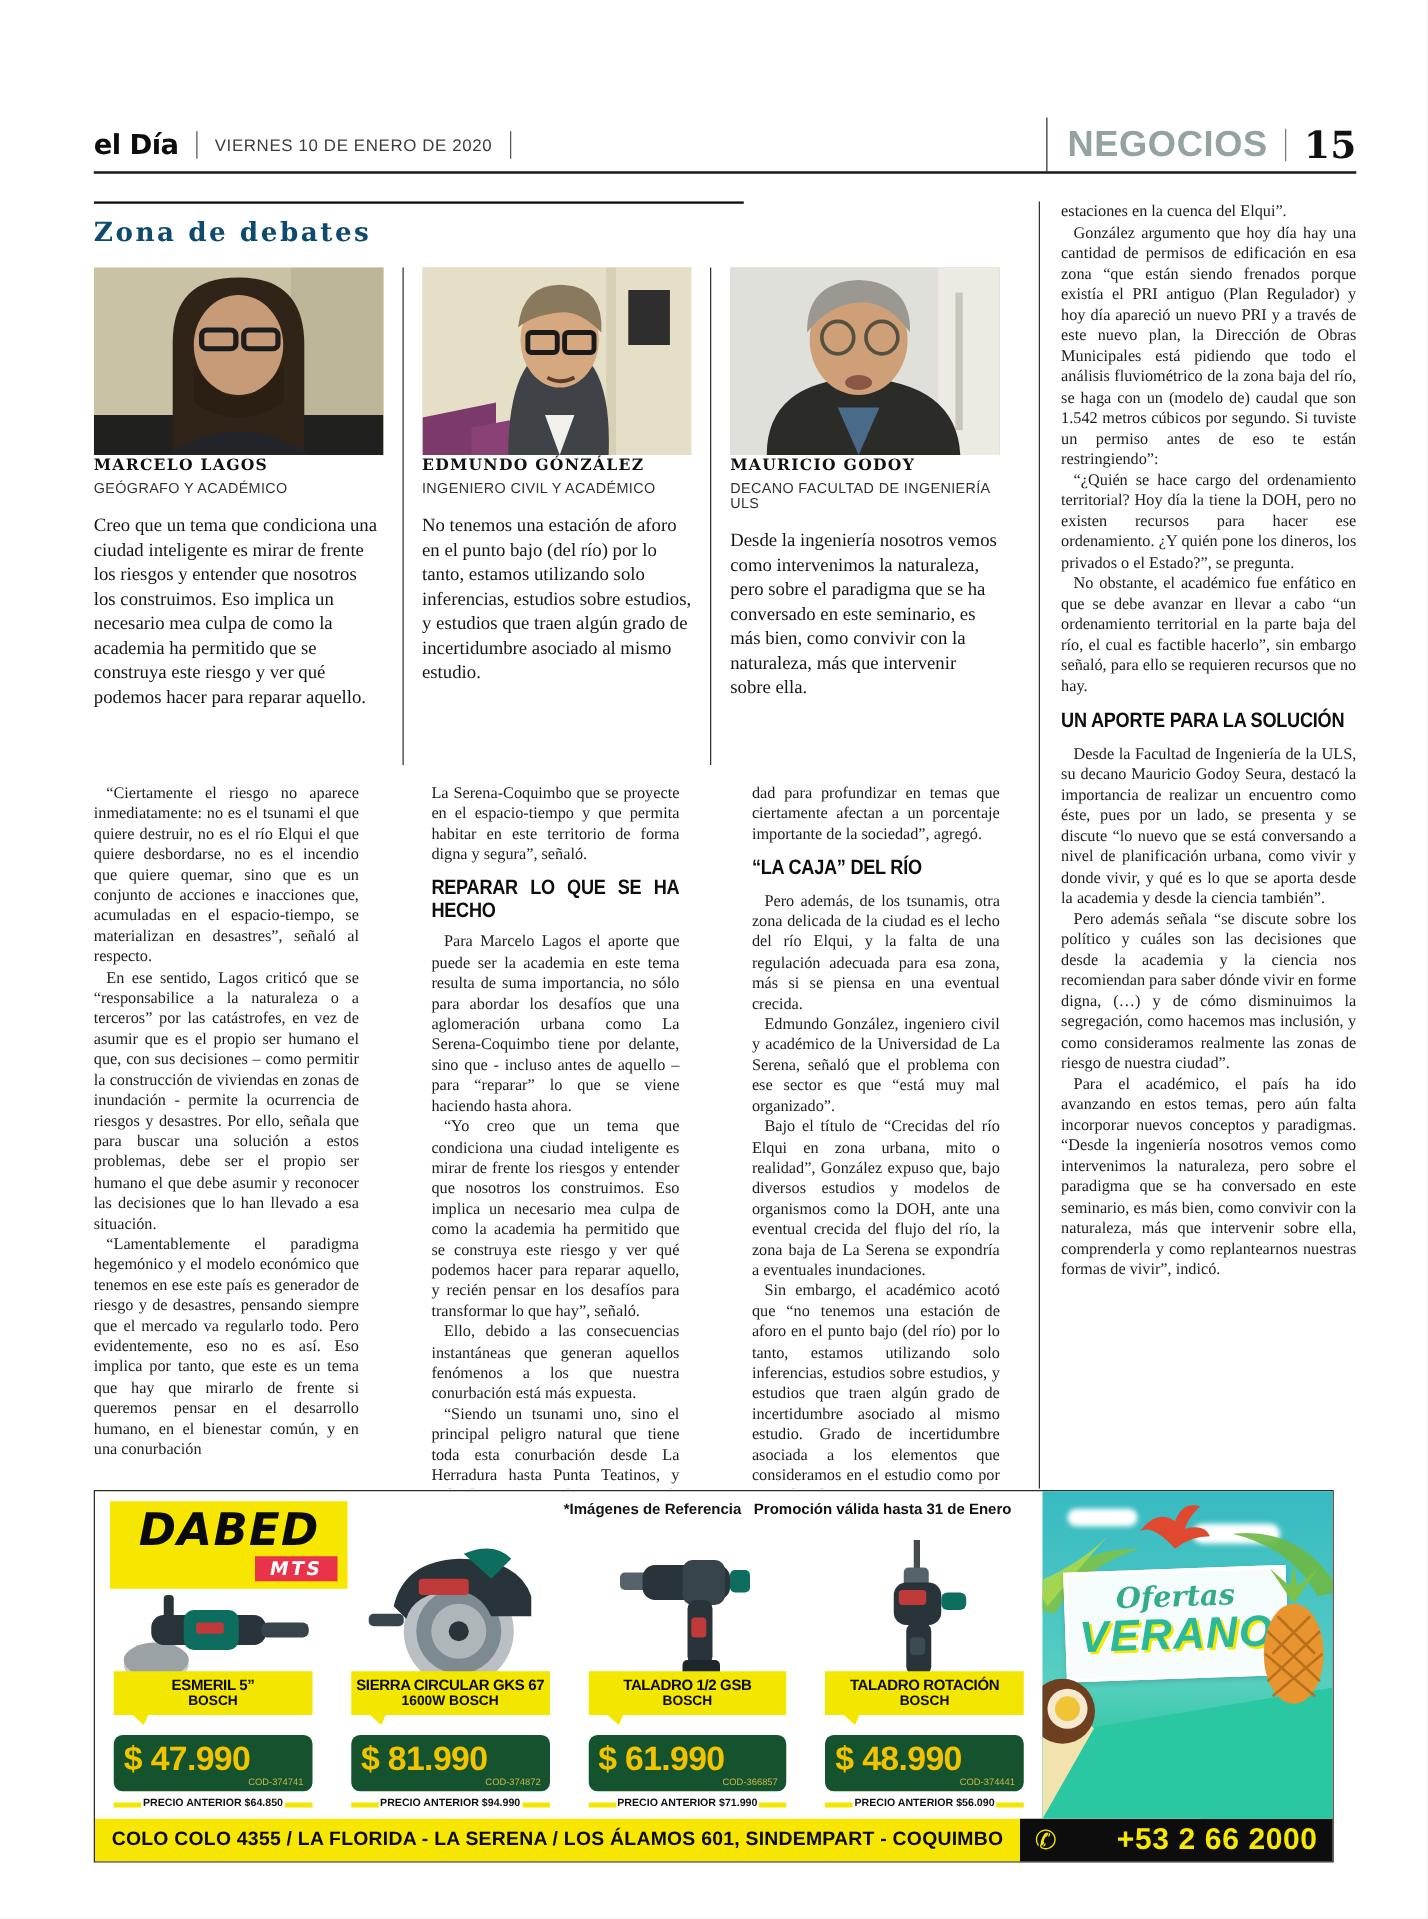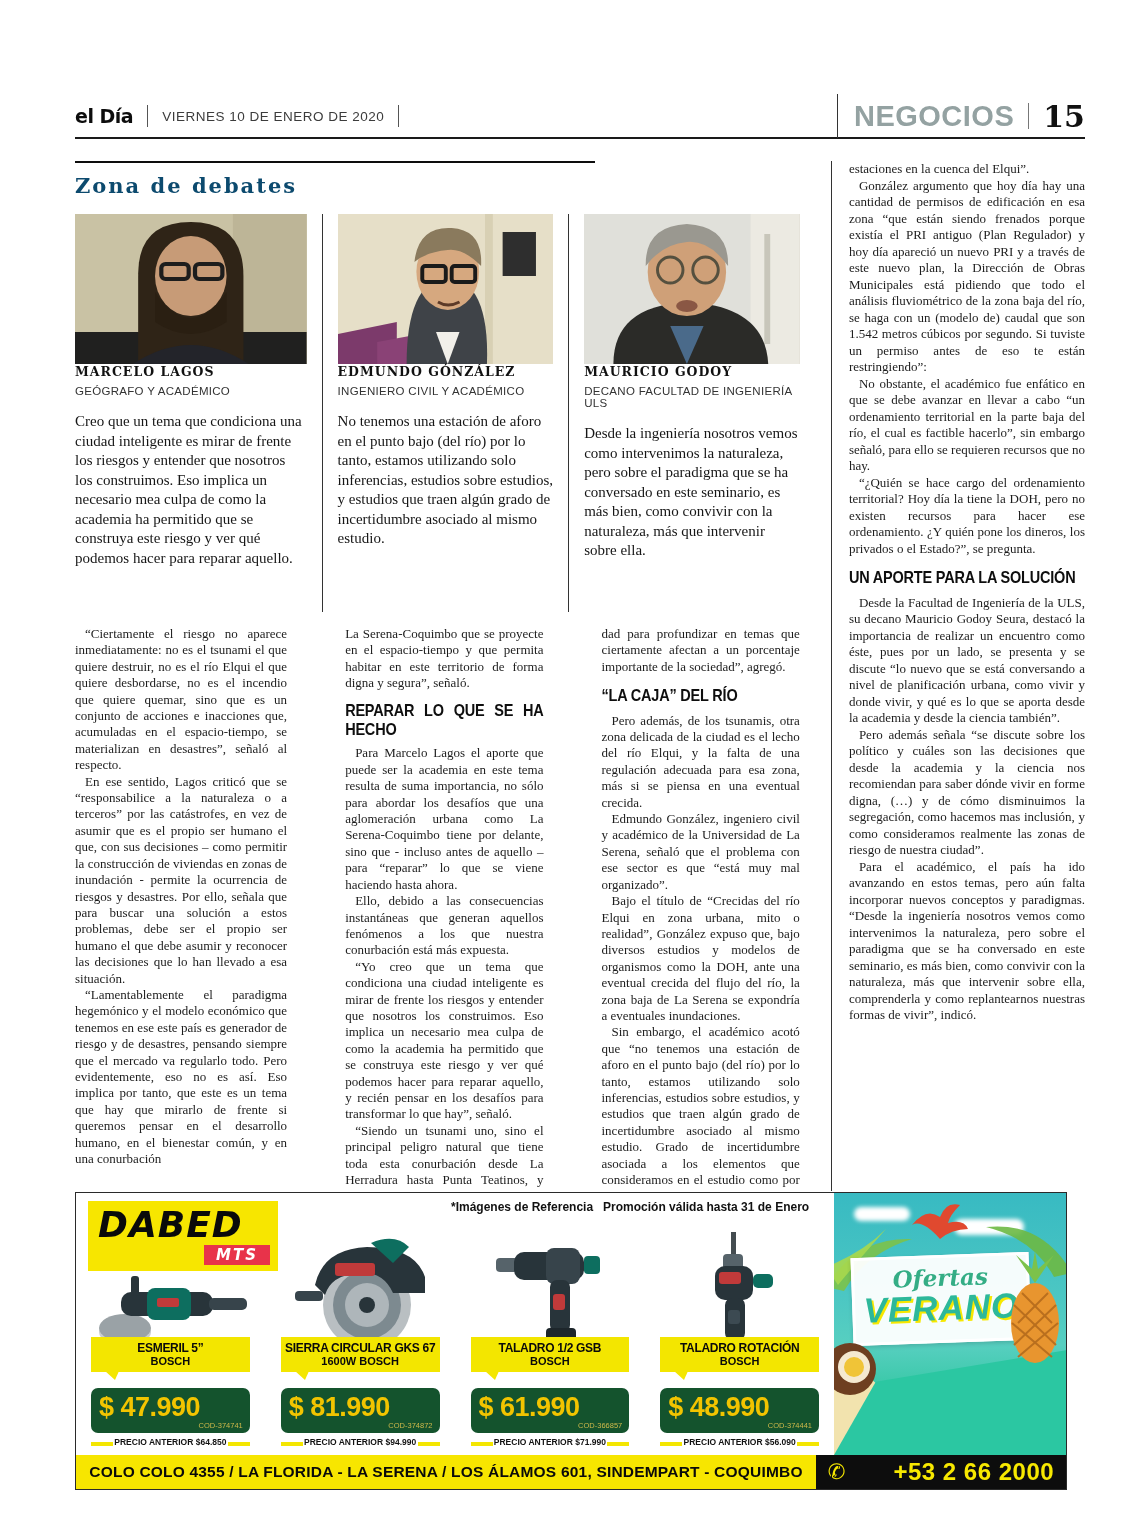--- a/index.html
+++ b/index.html
@@ -10,21 +10,21 @@
     overflow:hidden;
   }
   .inner { position:absolute; left:75px; top:0; width:1010px; }
 
   
   .header {
     margin-top:95px; height:44px; border-bottom:2px solid #1a1a1a;
     display:flex; align-items:center;
   }
   .hdr-left { display:flex; align-items:center; flex:1; }
-  .logo { font-family:"DejaVu Sans", sans-serif; font-weight:bold; font-size:19px; letter-spacing:-0.5px; color:#0d0d0d; }
+  .logo { font-family:"DejaVu Sans", sans-serif; font-weight:bold; font-size:22px; letter-spacing:-0.5px; color:#0d0d0d; }
   .hdr-sep { width:1px; height:22px; background:#555; margin:0 14px; }
   .date { font-family:"Liberation Sans", sans-serif; font-size:13.5px; letter-spacing:0.5px; color:#3c3c3c; }
   .hdr-right { display:flex; align-items:center; border-left:1.5px solid #333; padding-left:16px; height:44px; }
   .section-label { font-family:"Liberation Sans", sans-serif; font-weight:bold; font-size:29px; letter-spacing:0.5px; color:#94a2a2; }
   .pagenum-sep { width:1px; height:26px; background:#777; margin:0 14px; }
   .page-number { font-family:"DejaVu Serif", serif; font-weight:bold; font-size:30px; color:#111; }
 
   
   .content { display:flex; margin-top:22px; height:1030px; overflow:hidden; }
   .left-block { width:752px; }
@@ -59,21 +59,21 @@
   }
 
   
   .ad { position:absolute; left:75px; top:1192px; width:992px; height:298px; border:1px solid #2a2a2a; background:#fff; display:flex; flex-direction:column; }
   .ad-main { flex:1; display:flex; position:relative; }
   .ad-left { flex:1; position:relative; }
   .ad-note {
     position:absolute; top:7px; left:375px; font-family:"Liberation Sans", sans-serif;
     font-weight:bold; font-size:12px; color:#111; white-space:pre;
   }
-  .brand-box { position:absolute; top:8px; left:12px; width:190px; height:70px; background:#f7e600; padding:4px 10px 0; }
+  .brand-box { position:absolute; top:8px; left:12px; width:190px; height:70px; background:#f7e600; padding:4px 23px 0; }
   .brand-name { font-family:"DejaVu Sans", sans-serif; font-weight:bold; font-style:italic; font-size:36px; letter-spacing:1px; color:#0a0a0a; line-height:40px; }
   .brand-sub { position:absolute; right:8px; bottom:6px; background:#e8334a; color:#fff; font-family:"DejaVu Sans", sans-serif; font-weight:bold; font-style:italic; font-size:15px; padding:1px 12px; letter-spacing:2px; }
   .tools { position:absolute; left:0; right:0; top:30px; height:130px; display:flex; align-items:flex-end; }
   .tool { flex:1; display:flex; justify-content:center; align-items:flex-end; }
   .tool svg { display:block; }
   .prices { position:absolute; left:6px; right:6px; bottom:8px; display:flex;gap:13px; }
   .price-card { flex:1; margin:0 9px; }
   .bubble { position:relative; background:#f3e600; text-align:center; padding:4px 4px 5px; }
   .bubble:after { content:""; position:absolute; left:14px; bottom:-8px; border-left:10px solid transparent; border-right:4px solid transparent; border-top:9px solid #f3e600; }
   .pname { font-family:"Liberation Sans", sans-serif; font-weight:bold; font-size:12px; color:#0a0a0a; letter-spacing:-0.3px; }
@@ -194,40 +194,40 @@
         <div class="body-cols">
           <div class="bcol">
             <p class="para">“Ciertamente el riesgo no aparece inmediatamente: no es el tsunami el que quiere destruir, no es el río Elqui el que quiere desbordarse, no es el incendio que quiere quemar, sino que es un conjunto de acciones e inacciones que, acumuladas en el espacio-tiempo, se materializan en desastres”, señaló al respecto.</p>
             <p class="para">En ese sentido, Lagos criticó que se “responsabilice a la naturaleza o a terceros” por las catástrofes, en vez de asumir que es el propio ser humano el que, con sus decisiones – como permitir la construcción de viviendas en zonas de inundación - permite la ocurrencia de riesgos y desastres.  Por ello, señala que para buscar una solución a estos problemas, debe ser el propio ser humano el que debe asumir y reconocer las decisiones que lo han llevado a esa situación.</p>
             <p class="para">“Lamentablemente el paradigma hegemónico y el modelo económico que tenemos en ese este país es generador de riesgo y de desastres, pensando siempre que el mercado va regularlo todo. Pero evidentemente, eso no es así.  Eso implica por tanto, que este es un tema que hay que mirarlo de frente si queremos pensar en el desarrollo humano, en el bienestar común, y en una conurbación</p>
           </div>
           <div class="bcol">
             <p class="cont">La Serena-Coquimbo que se proyecte en el espacio-tiempo y que permita habitar en este territorio de forma digna y segura”, señaló.</p>
             <div class="subhead">REPARAR LO QUE SE HA HECHO</div>
             <p class="para">Para Marcelo Lagos el aporte que puede ser la academia en este tema resulta de suma importancia, no sólo para abordar los desafíos que una aglomeración urbana como La Serena-Coquimbo tiene por delante, sino que - incluso antes de aquello – para “reparar” lo que se viene haciendo hasta ahora.</p>
+            <p class="para">“Yo creo que un tema que condiciona una ciudad inteligente es mirar de frente los riesgos y entender que nosotros los construimos. Eso implica un necesario mea culpa de como la academia ha permitido que se construya este riesgo y ver qué podemos hacer para reparar aquello, y recién pensar en los desafíos para transformar lo que hay”, señaló.</p>
             <p class="para">Ello, debido a las consecuencias instantáneas que generan aquellos fenómenos a los que nuestra conurbación está más expuesta.</p>
-            <p class="para">“Yo creo que un tema que condiciona una ciudad inteligente es mirar de frente los riesgos y entender que nosotros los construimos. Eso implica un necesario mea culpa de como la academia ha permitido que se construya este riesgo y ver qué podemos hacer para reparar aquello, y recién pensar en los desafíos para transformar lo que hay”, señaló.</p>
             <p class="para">“Siendo un tsunami uno, sino el principal peligro natural que tiene toda esta conurbación desde La Herradura hasta Punta Teatinos, y toda la costa, evidentemente sería interesante que desde la academia, surja la oportuni-</p>
           </div>
           <div class="bcol">
             <p class="cont">dad para profundizar en temas que ciertamente afectan a un porcentaje importante de la sociedad”, agregó.</p>
             <div class="subhead">“LA CAJA” DEL RÍO</div>
             <p class="para">Pero además, de los tsunamis, otra zona delicada de la ciudad es el lecho del río Elqui, y la falta de una regulación adecuada para esa zona, más si se piensa en una eventual crecida.</p>
             <p class="para">Edmundo González, ingeniero civil y académico de la Universidad de La Serena, señaló que el problema con ese sector es que “está muy mal organizado”.</p>
             <p class="para">Bajo el título de “Crecidas del río Elqui en zona urbana, mito o realidad”, González expuso que, bajo diversos estudios y modelos de organismos como la DOH, ante una eventual crecida del flujo del río, la zona baja de La Serena se expondría a eventuales inundaciones.</p>
             <p class="para">Sin embargo, el académico acotó que “no tenemos una estación de aforo en el punto bajo (del río) por lo tanto, estamos utilizando solo inferencias, estudios sobre estudios, y estudios que traen algún grado de incertidumbre asociado al mismo estudio. Grado de incertidumbre asociada a los elementos que consideramos en el estudio como por ejemplo, las precipitaciones y los caudales que han sido medidos en</p>
           </div>
         </div>
       </div>
 
       <div class="col4">
         <p class="cont">estaciones en la cuenca del Elqui”.</p>
         <p class="para">González argumento que hoy día hay una cantidad de permisos de edificación en esa zona “que están siendo frenados porque existía el PRI antiguo (Plan Regulador) y hoy día apareció un nuevo PRI y a través de este nuevo plan, la Dirección de Obras Municipales está pidiendo que todo el análisis fluviométrico de la zona baja del río, se haga con un (modelo de) caudal que son 1.542 metros cúbicos por segundo. Si tuviste un permiso antes de eso te están restringiendo”:</p>
+        <p class="para">“¿Quién se hace cargo del ordenamiento territorial?  Hoy día la tiene la DOH, pero no existen recursos para hacer ese ordenamiento. ¿Y quién pone los dineros, los privados o el Estado?”, se pregunta.</p>
         <p class="para">No obstante, el académico fue enfático en que se debe avanzar en llevar a cabo “un ordenamiento territorial en la parte baja del río, el cual es factible hacerlo”, sin embargo señaló, para ello se requieren recursos que no hay.</p>
-        <p class="para">“¿Quién se hace cargo del ordenamiento territorial?  Hoy día la tiene la DOH, pero no existen recursos para hacer ese ordenamiento. ¿Y quién pone los dineros, los privados o el Estado?”, se pregunta.</p>
         <div class="subhead">UN APORTE PARA LA SOLUCIÓN</div>
         <p class="para">Desde la Facultad de Ingeniería de la ULS, su decano Mauricio Godoy Seura, destacó la importancia de realizar un encuentro como éste, pues por un lado, se presenta y se discute “lo nuevo que se está conversando a nivel de planificación urbana, como vivir y donde vivir, y qué es lo que se aporta desde la academia y desde la ciencia también”.</p>
         <p class="para">Pero además señala “se discute sobre los político y cuáles son las decisiones que desde la academia y la ciencia nos recomiendan para saber dónde vivir en forme digna, (…) y de cómo disminuimos la segregación, como hacemos mas inclusión, y como consideramos realmente las zonas de riesgo de nuestra ciudad”.</p>
         <p class="para">Para el académico, el país ha ido avanzando en estos temas, pero aún falta incorporar nuevos conceptos y paradigmas. “Desde la ingeniería nosotros vemos como intervenimos la naturaleza, pero sobre el paradigma que se ha conversado en este seminario, es más bien, como convivir con la naturaleza, más que intervenir sobre ella, comprenderla y como replantearnos nuestras formas de vivir”, indicó.</p>
       </div>
     </div>
   </div>
 
   <div class="ad">
     <div class="ad-main">

